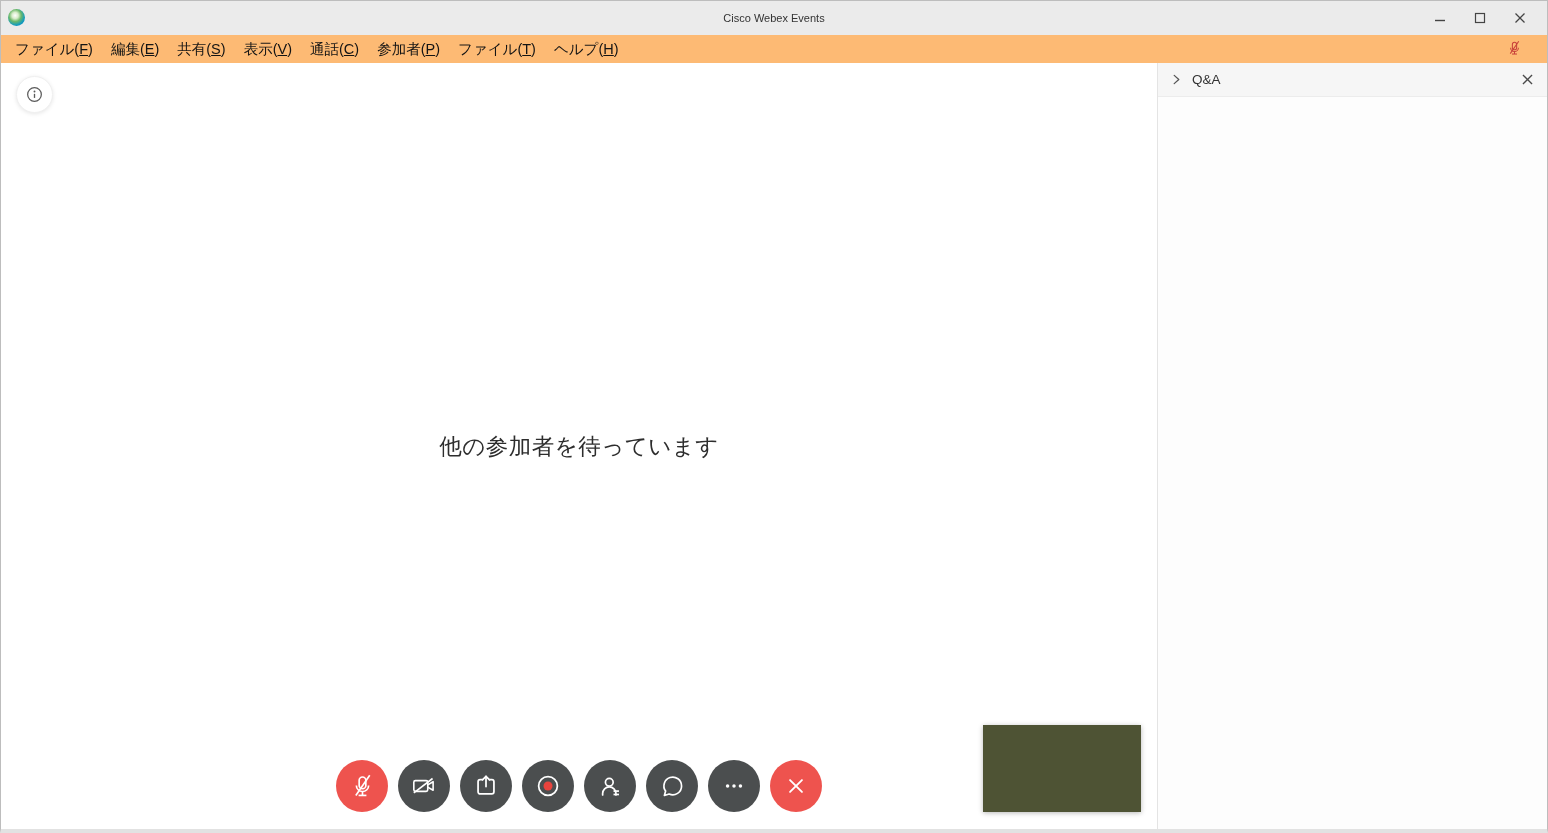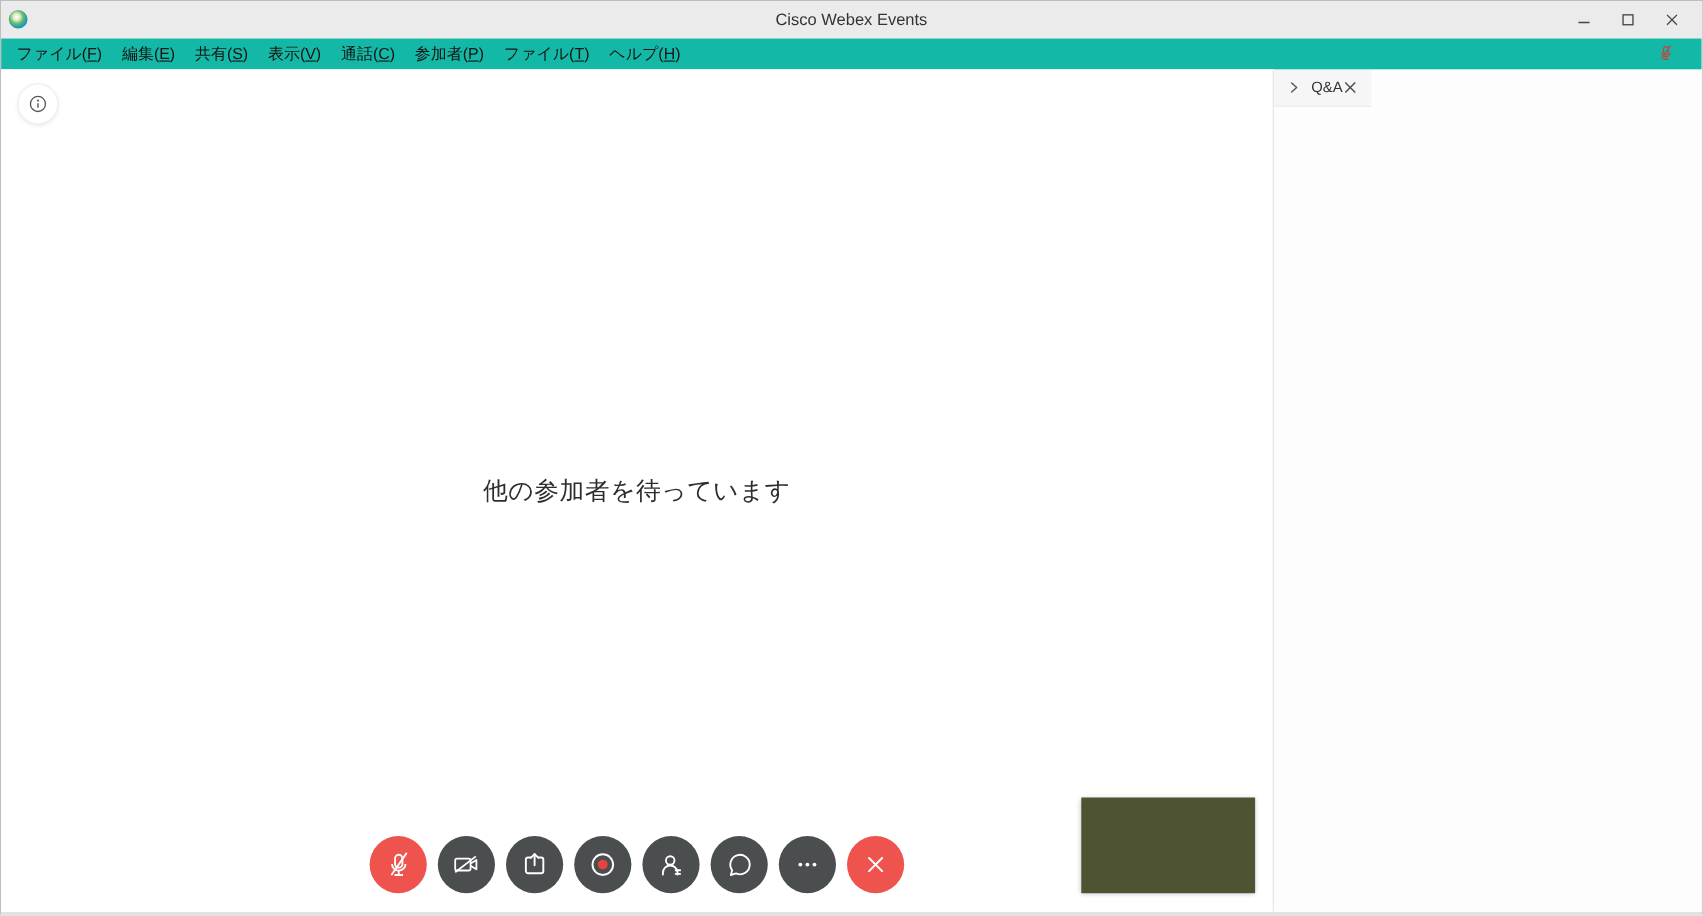--- a/index.html
+++ b/index.html
@@ -15,29 +15,29 @@
   .titlebar {
     position:relative; height:34px; background:#ebebeb;
     display:flex; align-items:center;
   }
   .app-logo {
     width:17px; height:17px; border-radius:50%; margin-left:7px; margin-top:-2px;
     background:radial-gradient(circle at 42% 38%, #ffffff 0%, #d8ecca 22%, #6cb86a 42%, #0f9bc0 68%, #0d6ea8 100%);
   }
   .title-text {
     position:absolute; left:0; right:0; text-align:center;
-    font-size:15px; color:#333; pointer-events:none;
+    font-size:11px; color:#333; pointer-events:none;
   }
   .win-controls { position:absolute; right:10px; top:0; height:34px; display:flex; align-items:center; gap:6px; }
   .win-btn { width:34px; height:28px; display:flex; align-items:center; justify-content:center; }
   .win-btn svg { display:block; }
 
   
   .menubar {
-    position:relative; height:28px; background:#14b8a6;
+    position:relative; height:28px; background:#fdba74;
     display:flex; align-items:center; padding-left:5px;
     font-size:14.5px; color:#141414;
   }
   .menu-item { padding:3px 9px; cursor:default; white-space:nowrap; }
   .menu-accel::before { content:"("; }
   .menu-accel::after  { content:")"; }
   .accel-letter { text-decoration:underline; }
   .menubar-mic { position:absolute; right:24px; top:3px; }
 
   
@@ -70,21 +70,21 @@
     flex:0 0 auto;
   }
   .ctrl svg { display:block; }
 
   .self-video {
     position:absolute; right:16px; bottom:17px; width:158px; height:87px;
     box-shadow:0 1px 5px rgba(0,0,0,.28);
   }
 
   
-  .qa-panel { flex:1; display:flex; flex-direction:row; background:#fdfdfd; }
+  .qa-panel { flex:1; display:flex; flex-direction:column; background:#fdfdfd; }
   .qa-header {
     height:34px; background:#f6f6f6; border-bottom:1px solid #ececec;
     display:flex; align-items:center; padding:0 13px;
   }
   .qa-title { font-size:13.5px; color:#333; margin-left:10px; }
   .qa-close { margin-left:auto; display:flex; align-items:center; cursor:pointer; }
   .qa-body { flex:1; background:#fdfdfd; }
 </style>
 </head>
 <body>

